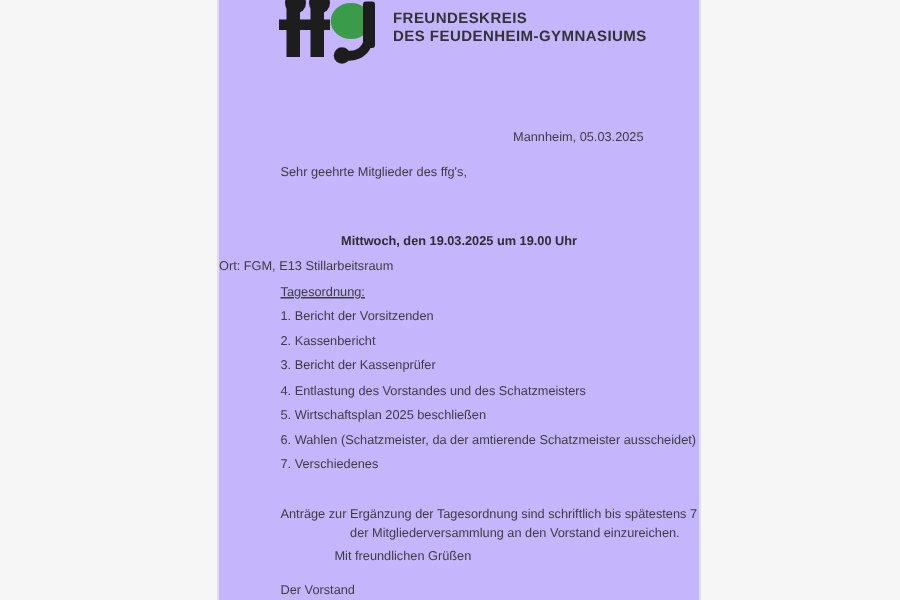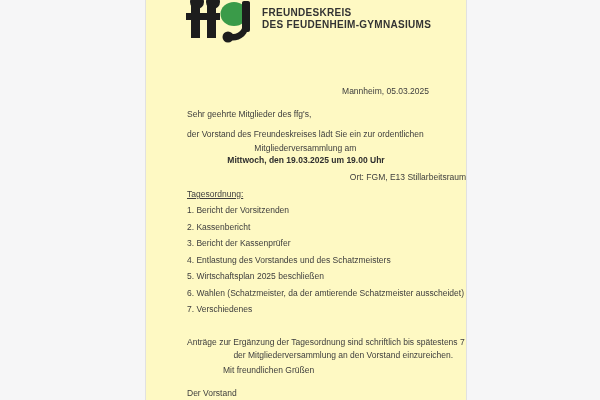--- a/index.html
+++ b/index.html
@@ -4,21 +4,21 @@
 <style>
   html,body{margin:0;padding:0;}
   .stage{
     position:relative;width:600px;height:400px;overflow:hidden;
     background:#f6f6f7;
     font-family:"Liberation Sans", sans-serif;
     -webkit-font-smoothing:antialiased;
   }
   .paper{
     position:absolute;left:145px;top:0;width:320px;height:400px;
-    background:#fef9c3;
+    background:#c4b5fd;
     border-left:1px solid #e1e1e1;border-right:1px solid #e1e1e1;
     overflow:hidden;
   }
   .logo{position:absolute;left:40px;top:-5px;width:72px;height:50px;}
   .org-name{
     position:absolute;left:116px;top:7px;
     font-size:10px;font-weight:bold;color:#333333;
     letter-spacing:0.3px;line-height:12px;white-space:nowrap;
   }
   .doc-title{
@@ -32,21 +32,21 @@
     font-size:8.5px;color:#3d3d3d;white-space:nowrap;text-align:right;
   }
   .body-text{font-size:8.5px;color:#3d3d3d;white-space:nowrap;text-align:center;}
   .salutation{position:absolute;left:41px;top:109px;}
   .intro{position:absolute;left:41px;top:127px;line-height:14px;}
   .meeting-when{
     position:absolute;left:0;right:0;top:155px;text-align:center;
     font-size:8.5px;font-weight:bold;color:#2e2e2e;white-space:nowrap;
   }
   .meeting-where{
-    position:absolute;left:0;right:0;top:172px;text-align:right;
+    position:absolute;left:0;right:0;top:172px;text-align:left;
     font-size:8.5px;color:#3d3d3d;white-space:nowrap;
   }
   .agenda-heading{
     position:absolute;left:41px;top:189px;
     font-size:8.5px;color:#3d3d3d;text-decoration:underline;white-space:nowrap;
   }
   .agenda{position:absolute;left:41px;top:205px;}
   .agenda div{margin-bottom:6.5px;line-height:10px;font-size:8.5px;color:#3d3d3d;white-space:nowrap;}
   .note{position:absolute;left:41px;top:336px;line-height:13px;}
   .closing{position:absolute;left:41px;top:365px;padding-left:36px;}
@@ -75,24 +75,20 @@
 
     <div class="org-name">
       <div>FREUNDESKREIS</div>
       <div>DES FEUDENHEIM-GYMNASIUMS</div>
     </div>
 
     <div class="dateline">Mannheim, 05.03.2025</div>
 
     <div class="body-text salutation">Sehr geehrte Mitglieder des ffg's,</div>
 
-    <div class="body-text intro">
-      <div>der Vorstand des Freundeskreises lädt Sie ein zur ordentlichen</div>
-      <div>Mitgliederversammlung am</div>
-    </div>
 
     <div class="meeting-when">Mittwoch, den 19.03.2025 um 19.00 Uhr</div>
     <div class="meeting-where">Ort: FGM, E13 Stillarbeitsraum</div>
 
     <div class="agenda-heading">Tagesordnung:</div>
 
     <div class="agenda">
       <div>1. Bericht der Vorsitzenden</div>
       <div>2. Kassenbericht</div>
       <div>3. Bericht der Kassenprüfer</div>

